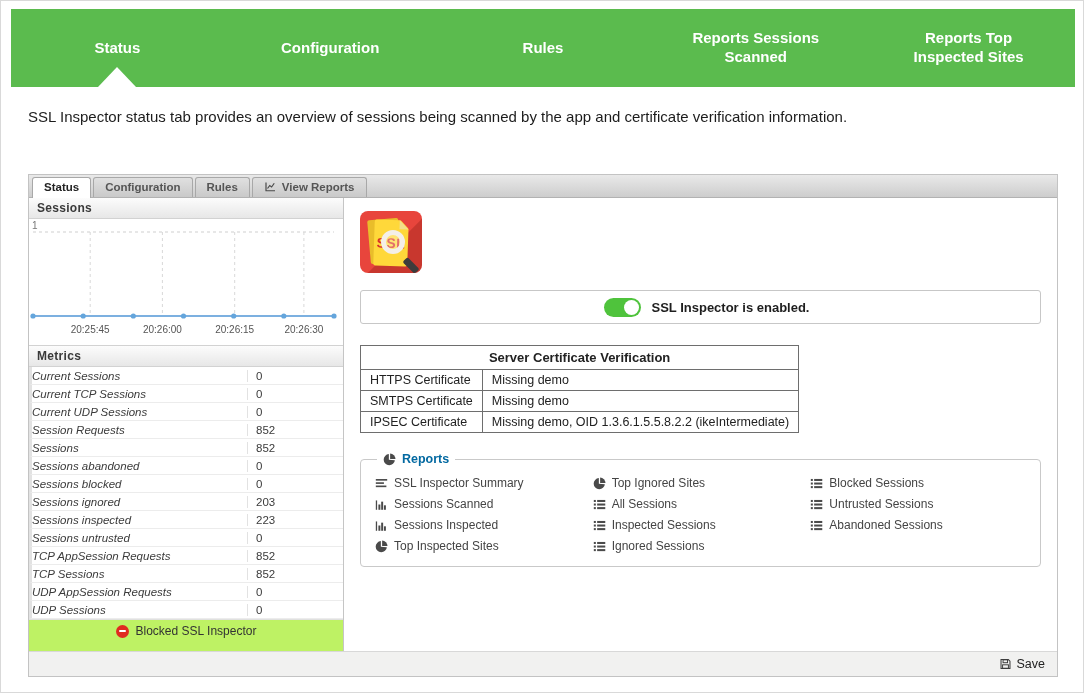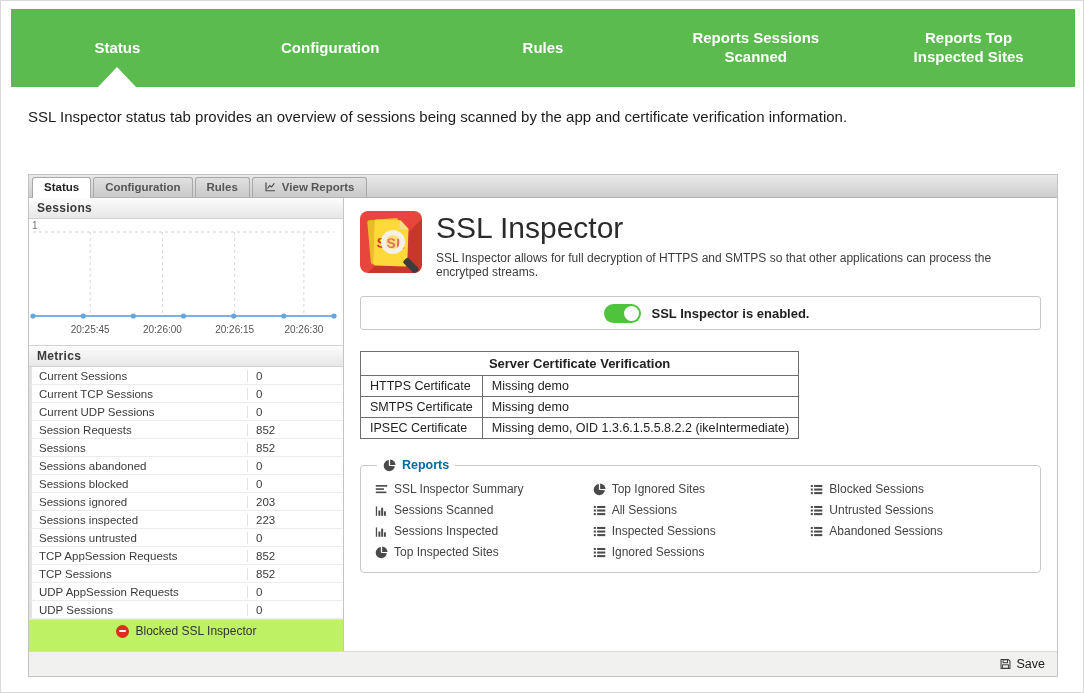--- a/index.html
+++ b/index.html
@@ -29,21 +29,21 @@
 
   .content { flex:1 1 auto; display:flex; min-height:0; }
 
   
   .leftcol { flex:0 0 315px; width:315px; border-right:1px solid #c5c5c5; display:flex; flex-direction:column; background:#bef264; }
   .subheader { flex:0 0 20px; background:linear-gradient(#fcfcfc,#e7e7e7); border-bottom:1px solid #d2d2d2; font-size:12px; font-weight:bold; color:#3a3a3a; padding:3px 8px; letter-spacing:.3px; }
   .subheader + .subheader, .metrics-head { border-top:1px solid #d2d2d2; }
   .chart { flex:0 0 122px; background:#fff; }
   .metrics { display:flex; flex-direction:column; }
   .mrow { display:flex; height:18px; align-items:center; border-bottom:1px solid #ececec; border-left:3px solid #e2e2e2; font-size:11.5px; color:#3b3b3b; background:#fff; }
-  .mrow .mlabel { width:215px; padding-left:7px; overflow:hidden; white-space:nowrap; }
+  .mrow .mlabel { width:215px; overflow:hidden; white-space:nowrap;font-style:italic; }
   .mrow .mvalue { flex:1; border-left:1px solid #e2e2e2; padding-left:8px; }
   .remove-row { flex:0 0 23px; display:flex; align-items:center; justify-content:center; border-top:1px solid #e0e0e0; }
   .remove-btn { display:flex; align-items:center; gap:7px; background:none; border:none; font-family:inherit; font-size:12px; color:#333; cursor:pointer; }
   .remove-icon { width:13px; height:13px; border-radius:50%; background:#e02b20; position:relative; display:inline-block; }
   .remove-icon::after { content:""; position:absolute; left:3px; top:5.5px; width:7px; height:2px; background:#fff; border-radius:1px; }
 
   
   .rightcol { flex:1 1 auto; background:#fff; padding:13px 16px 0 16px; position:relative; overflow:hidden; }
   .branding { display:flex; gap:14px; align-items:flex-start; }
   .app-icon { width:62px; height:62px; flex:0 0 62px; background:#e8453c; border-radius:8px; position:relative; overflow:hidden; }
@@ -224,24 +224,20 @@
         <div class="branding">
           <div class="app-icon">
             <div class="app-shadow"></div>
             <div class="page-back"></div>
             <div class="page-front">
               <span class="ssl-text">SSL</span>
             </div>
             <div class="magnifier"></div>
             <div class="mag-handle"></div>
           </div>
-          <div class="branding-text">
-            <div class="app-title">SSL Inspector</div>
-            <div class="app-desc">SSL Inspector allows for full decryption of HTTPS and SMTPS so that other applications can process the encrytped streams.</div>
-          </div>
         </div>
 
         <div class="enabled-box">
           <span class="toggle">
               <span class="knob"></span>
             </span>
           <span class="enabled-text">SSL Inspector is enabled.</span>
         </div>
 
         <table class="cert-table">

